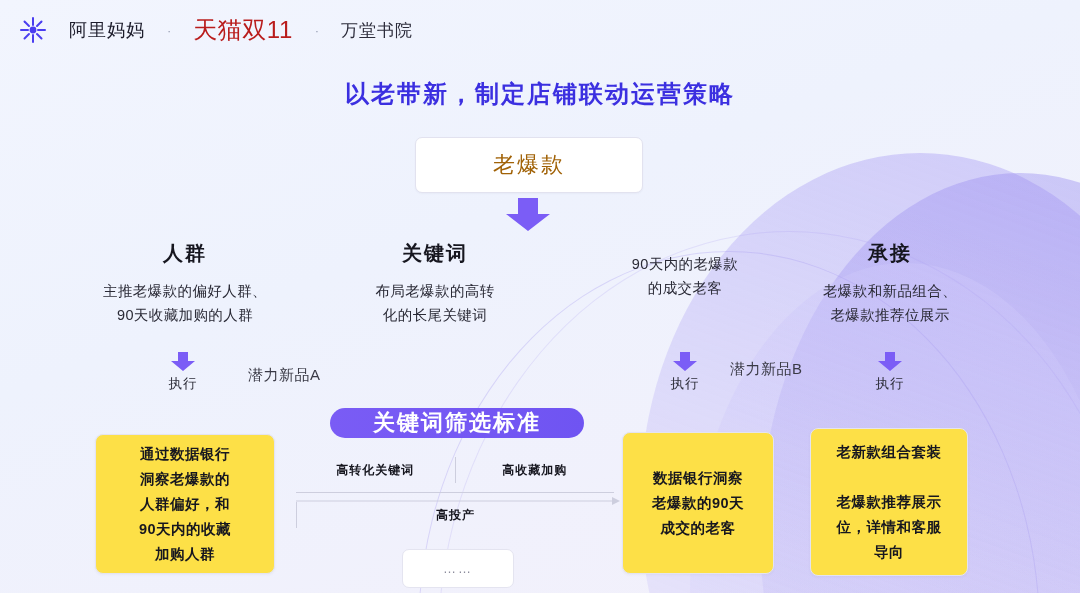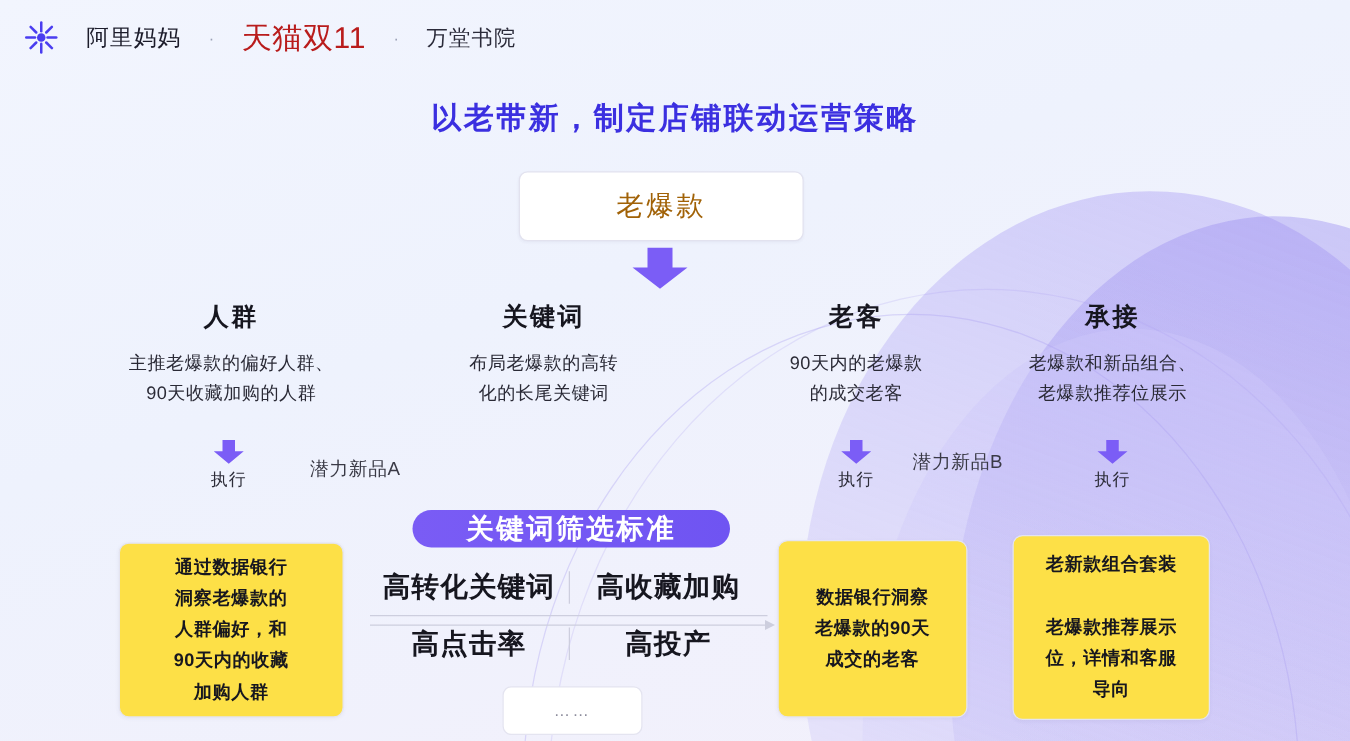--- a/index.html
+++ b/index.html
@@ -238,21 +238,21 @@
   }
   .kw-row {
     display: flex;
     align-items: center;
     justify-content: center;
     height: 44px;
   }
   .kw-cell {
     flex: 1;
     text-align: center;
-    font-size: 22px;
+    font-size: 12px;
     font-weight: 700;
     color: #16161f;
     letter-spacing: 1px;
   }
   .kw-vline {
     width: 1px;
     height: 26px;
     background: #cdcede;
   }
   .kw-hline {
@@ -360,36 +360,34 @@
 <div class="kw-pill">关键词筛选标准</div>
 
 <div class="kw-grid">
   <div class="kw-row">
     <div class="kw-cell">高转化关键词</div>
     <div class="kw-vline"></div>
     <div class="kw-cell">高收藏加购</div>
   </div>
   <div class="kw-hline"></div>
   <div class="kw-row">
-    <div class="kw-cell">高点击率</div>
     <div class="kw-vline"></div>
     <div class="kw-cell">高投产</div>
   </div>
 </div>
 <div class="kw-arrowline">
   <svg width="325" height="10" viewBox="0 0 325 10">
     <line x1="0" y1="5" x2="316" y2="5" stroke="#cdcede" stroke-width="1"></line>
     <polygon points="316,1 324,5 316,9" fill="#cdcede"></polygon>
   </svg>
 </div>
 
 <div class="dots-box">……</div>
 
 <div class="col" style="top:240px; left:570px; width:230px;">
-  <div class="col-head">老客</div>
   <div class="col-desc" style="white-space:pre-line;">90天内的老爆款
 的成交老客</div>
 </div>
 <div class="exec" style="top:352px; left:650px;">
   <div class="arr">
     <svg width="26" height="20" viewBox="0 0 26 20">
       <polygon points="8,0 18,0 18,9 25,9 13,19 1,9 8,9" fill="#7b5df6"></polygon>
     </svg>
   </div>
   <div class="lbl">执行</div>

